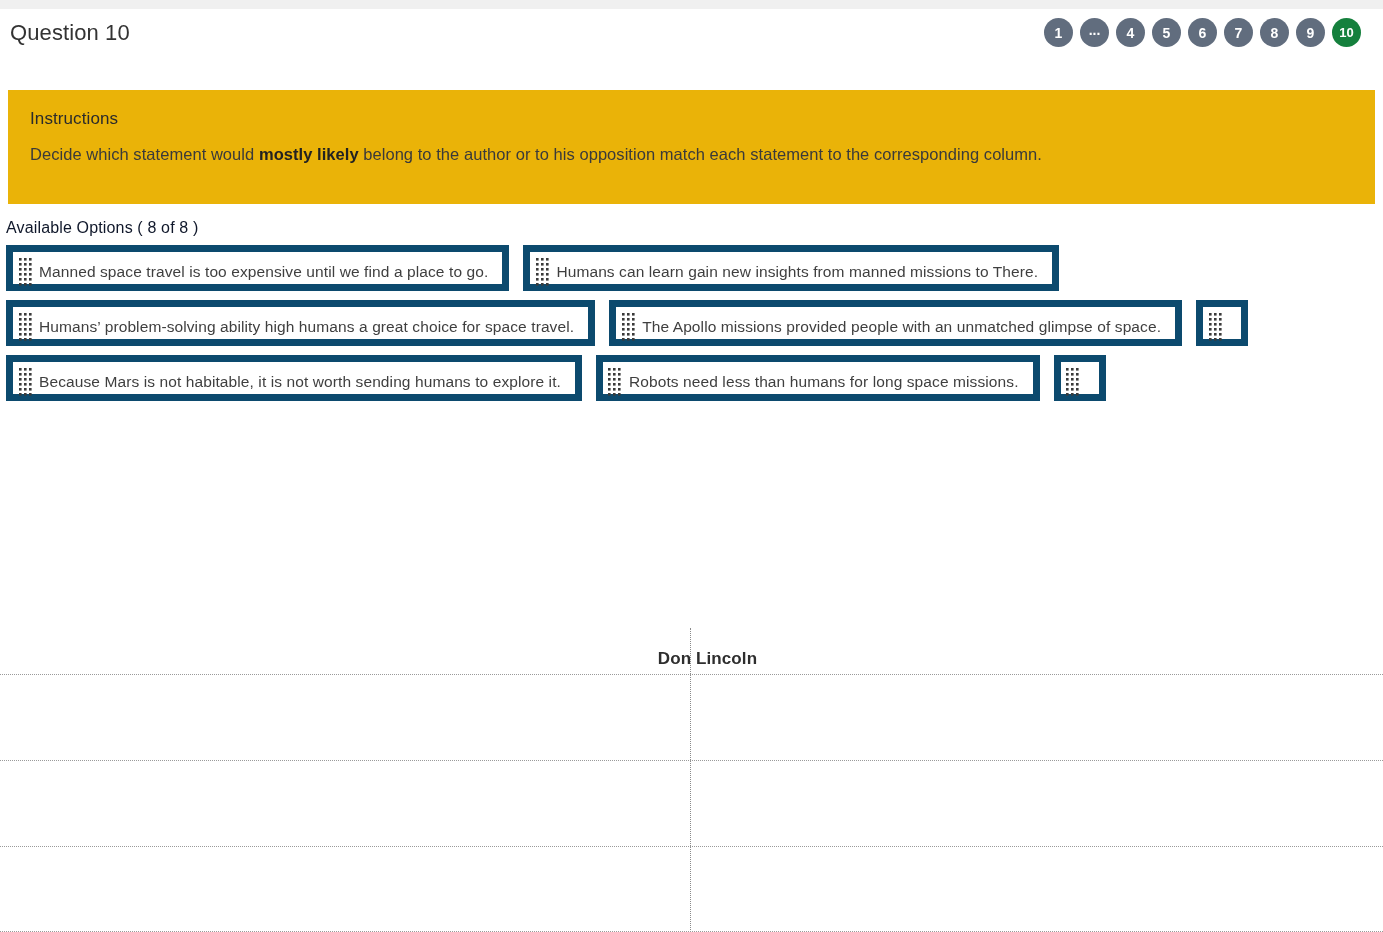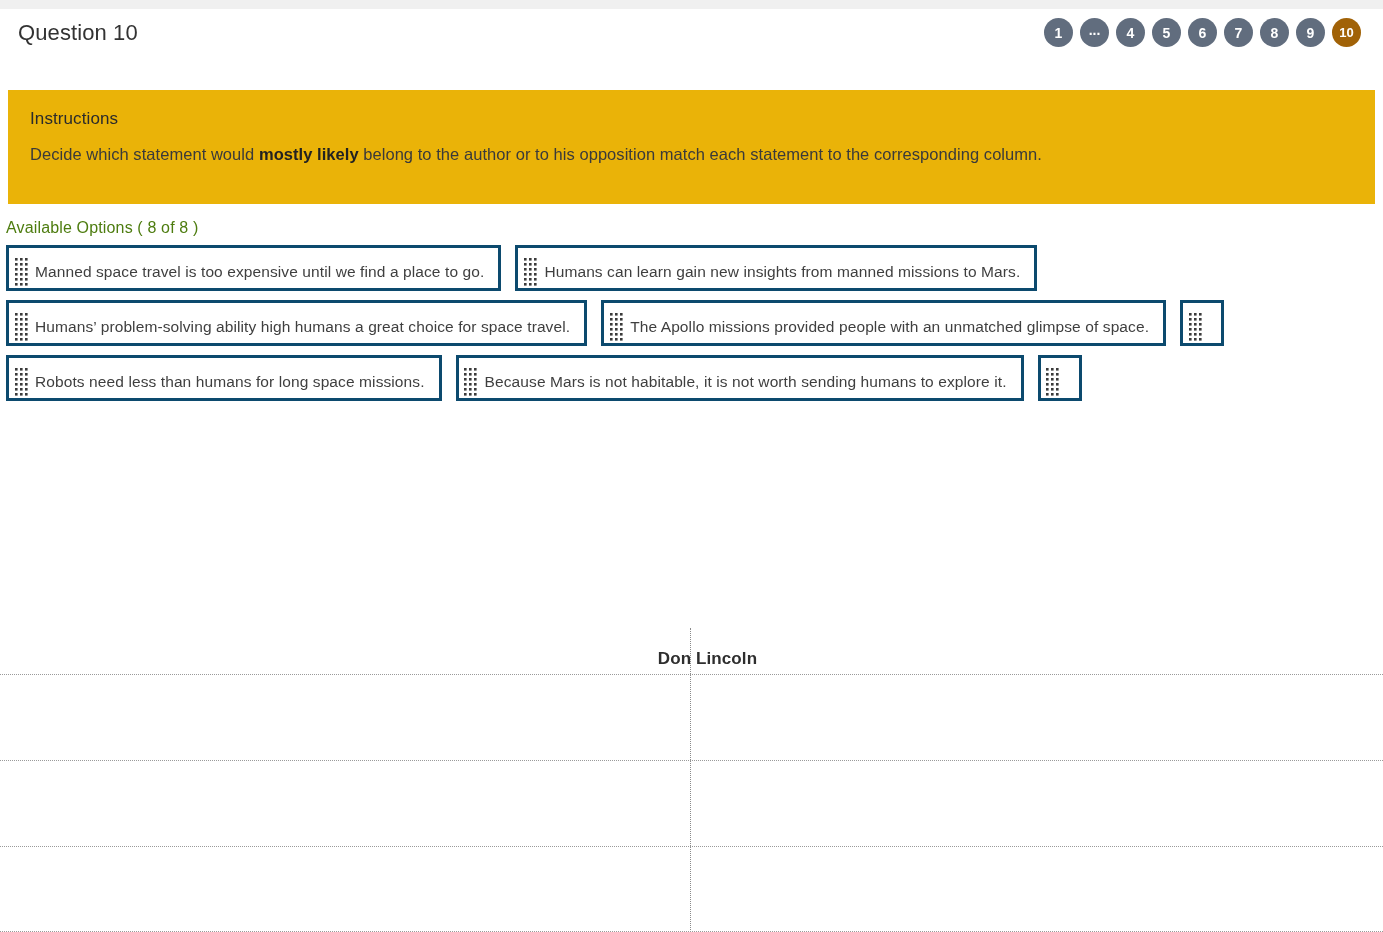--- a/index.html
+++ b/index.html
@@ -23,21 +23,20 @@
   }
 
   
   .header {
     position: relative;
     height: 47px;
     padding: 0 22px 0 8px;
     display: flex;
     align-items: center;
     justify-content: space-between;
-    margin-left: 8px;
   }
   .page-title {
     font-size: 22px;
     font-weight: 400;
     color: #333333;
     letter-spacing: 0.1px;
     line-height: 1;
     margin: 0;
     padding-left: 2px;
   }
@@ -58,21 +57,21 @@
     align-items: center;
     justify-content: center;
     line-height: 1;
     user-select: none;
   }
   .pager-badge.ellipsis {
     font-size: 14px;
     padding-bottom: 6px;
   }
   .pager-badge.current {
-    background: #a16207;
+    background: #15803d;
     font-size: 13px;
   }
 
   
   .instructions {
     margin: 34px 8px 0 8px;
     background: #eab308;
     padding: 19px 22px 22px 22px;
     min-height: 114px;
   }
@@ -89,34 +88,34 @@
     line-height: 1.35;
     margin: 0;
     letter-spacing: 0.05px;
   }
   .instructions-body b { font-weight: 700; color: #222; }
 
   
   .options-label {
     margin: 15px 0 8px 6px;
     font-size: 16px;
-    color: #4d7c0f;
+    color: #0f172a;
     letter-spacing: 0.15px;
   }
   .options-wrap {
     margin: 0 6px;
     display: flex;
     flex-wrap: wrap;
     gap: 9px 14px;
     align-content: flex-start;
   }
   .option-chip {
     display: flex;
     align-items: center;
-    border: 3px solid #0c4a6e;
+    border: 7px solid #0c4a6e;
     background: #ffffff;
     height: 46px;
     padding: 8px 14px 0 0;
     cursor: grab;
   }
   .chip-handle {
     width: 24px;
     min-width: 24px;
     height: 44px;
     display: flex;
@@ -257,21 +256,21 @@
           <rect x="5" y="15" width="2.6" height="2.6" fill="#3b3b3b"></rect>
           <rect x="10" y="15" width="2.6" height="2.6" fill="#3b3b3b"></rect>
           <rect x="0" y="20" width="2.6" height="2.6" fill="#3b3b3b"></rect>
           <rect x="5" y="20" width="2.6" height="2.6" fill="#3b3b3b"></rect>
           <rect x="10" y="20" width="2.6" height="2.6" fill="#3b3b3b"></rect>
           <rect x="0" y="25" width="2.6" height="2.6" fill="#3b3b3b"></rect>
           <rect x="5" y="25" width="2.6" height="2.6" fill="#3b3b3b"></rect>
           <rect x="10" y="25" width="2.6" height="2.6" fill="#3b3b3b"></rect>
         </svg>
       </span>
-      <span class="chip-text">Humans can learn gain new insights from manned missions to Mars.</span>
+      <span class="chip-text">Humans can learn gain new insights from manned missions to There.</span>
     </div>
     <div class="option-chip">
       <span class="chip-handle">
         <svg width="13" height="28" viewBox="0 0 13 28">
           <rect x="0" y="0" width="2.6" height="2.6" fill="#3b3b3b"></rect>
           <rect x="5" y="0" width="2.6" height="2.6" fill="#3b3b3b"></rect>
           <rect x="10" y="0" width="2.6" height="2.6" fill="#3b3b3b"></rect>
           <rect x="0" y="5" width="2.6" height="2.6" fill="#3b3b3b"></rect>
           <rect x="5" y="5" width="2.6" height="2.6" fill="#3b3b3b"></rect>
           <rect x="10" y="5" width="2.6" height="2.6" fill="#3b3b3b"></rect>
@@ -356,46 +355,46 @@
           <rect x="5" y="15" width="2.6" height="2.6" fill="#3b3b3b"></rect>
           <rect x="10" y="15" width="2.6" height="2.6" fill="#3b3b3b"></rect>
           <rect x="0" y="20" width="2.6" height="2.6" fill="#3b3b3b"></rect>
           <rect x="5" y="20" width="2.6" height="2.6" fill="#3b3b3b"></rect>
           <rect x="10" y="20" width="2.6" height="2.6" fill="#3b3b3b"></rect>
           <rect x="0" y="25" width="2.6" height="2.6" fill="#3b3b3b"></rect>
           <rect x="5" y="25" width="2.6" height="2.6" fill="#3b3b3b"></rect>
           <rect x="10" y="25" width="2.6" height="2.6" fill="#3b3b3b"></rect>
         </svg>
       </span>
+      <span class="chip-text">Because Mars is not habitable, it is not worth sending humans to explore it.</span>
+    </div>
+    <div class="option-chip">
+      <span class="chip-handle">
+        <svg width="13" height="28" viewBox="0 0 13 28">
+          <rect x="0" y="0" width="2.6" height="2.6" fill="#3b3b3b"></rect>
+          <rect x="5" y="0" width="2.6" height="2.6" fill="#3b3b3b"></rect>
+          <rect x="10" y="0" width="2.6" height="2.6" fill="#3b3b3b"></rect>
+          <rect x="0" y="5" width="2.6" height="2.6" fill="#3b3b3b"></rect>
+          <rect x="5" y="5" width="2.6" height="2.6" fill="#3b3b3b"></rect>
+          <rect x="10" y="5" width="2.6" height="2.6" fill="#3b3b3b"></rect>
+          <rect x="0" y="10" width="2.6" height="2.6" fill="#3b3b3b"></rect>
+          <rect x="5" y="10" width="2.6" height="2.6" fill="#3b3b3b"></rect>
+          <rect x="10" y="10" width="2.6" height="2.6" fill="#3b3b3b"></rect>
+          <rect x="0" y="15" width="2.6" height="2.6" fill="#3b3b3b"></rect>
+          <rect x="5" y="15" width="2.6" height="2.6" fill="#3b3b3b"></rect>
+          <rect x="10" y="15" width="2.6" height="2.6" fill="#3b3b3b"></rect>
+          <rect x="0" y="20" width="2.6" height="2.6" fill="#3b3b3b"></rect>
+          <rect x="5" y="20" width="2.6" height="2.6" fill="#3b3b3b"></rect>
+          <rect x="10" y="20" width="2.6" height="2.6" fill="#3b3b3b"></rect>
+          <rect x="0" y="25" width="2.6" height="2.6" fill="#3b3b3b"></rect>
+          <rect x="5" y="25" width="2.6" height="2.6" fill="#3b3b3b"></rect>
+          <rect x="10" y="25" width="2.6" height="2.6" fill="#3b3b3b"></rect>
+        </svg>
+      </span>
       <span class="chip-text">Robots need less than humans for long space missions.</span>
-    </div>
-    <div class="option-chip">
-      <span class="chip-handle">
-        <svg width="13" height="28" viewBox="0 0 13 28">
-          <rect x="0" y="0" width="2.6" height="2.6" fill="#3b3b3b"></rect>
-          <rect x="5" y="0" width="2.6" height="2.6" fill="#3b3b3b"></rect>
-          <rect x="10" y="0" width="2.6" height="2.6" fill="#3b3b3b"></rect>
-          <rect x="0" y="5" width="2.6" height="2.6" fill="#3b3b3b"></rect>
-          <rect x="5" y="5" width="2.6" height="2.6" fill="#3b3b3b"></rect>
-          <rect x="10" y="5" width="2.6" height="2.6" fill="#3b3b3b"></rect>
-          <rect x="0" y="10" width="2.6" height="2.6" fill="#3b3b3b"></rect>
-          <rect x="5" y="10" width="2.6" height="2.6" fill="#3b3b3b"></rect>
-          <rect x="10" y="10" width="2.6" height="2.6" fill="#3b3b3b"></rect>
-          <rect x="0" y="15" width="2.6" height="2.6" fill="#3b3b3b"></rect>
-          <rect x="5" y="15" width="2.6" height="2.6" fill="#3b3b3b"></rect>
-          <rect x="10" y="15" width="2.6" height="2.6" fill="#3b3b3b"></rect>
-          <rect x="0" y="20" width="2.6" height="2.6" fill="#3b3b3b"></rect>
-          <rect x="5" y="20" width="2.6" height="2.6" fill="#3b3b3b"></rect>
-          <rect x="10" y="20" width="2.6" height="2.6" fill="#3b3b3b"></rect>
-          <rect x="0" y="25" width="2.6" height="2.6" fill="#3b3b3b"></rect>
-          <rect x="5" y="25" width="2.6" height="2.6" fill="#3b3b3b"></rect>
-          <rect x="10" y="25" width="2.6" height="2.6" fill="#3b3b3b"></rect>
-        </svg>
-      </span>
-      <span class="chip-text">Because Mars is not habitable, it is not worth sending humans to explore it.</span>
     </div>
     <div class="option-chip">
       <span class="chip-handle">
         <svg width="13" height="28" viewBox="0 0 13 28">
           <rect x="0" y="0" width="2.6" height="2.6" fill="#3b3b3b"></rect>
           <rect x="5" y="0" width="2.6" height="2.6" fill="#3b3b3b"></rect>
           <rect x="10" y="0" width="2.6" height="2.6" fill="#3b3b3b"></rect>
           <rect x="0" y="5" width="2.6" height="2.6" fill="#3b3b3b"></rect>
           <rect x="5" y="5" width="2.6" height="2.6" fill="#3b3b3b"></rect>
           <rect x="10" y="5" width="2.6" height="2.6" fill="#3b3b3b"></rect>

